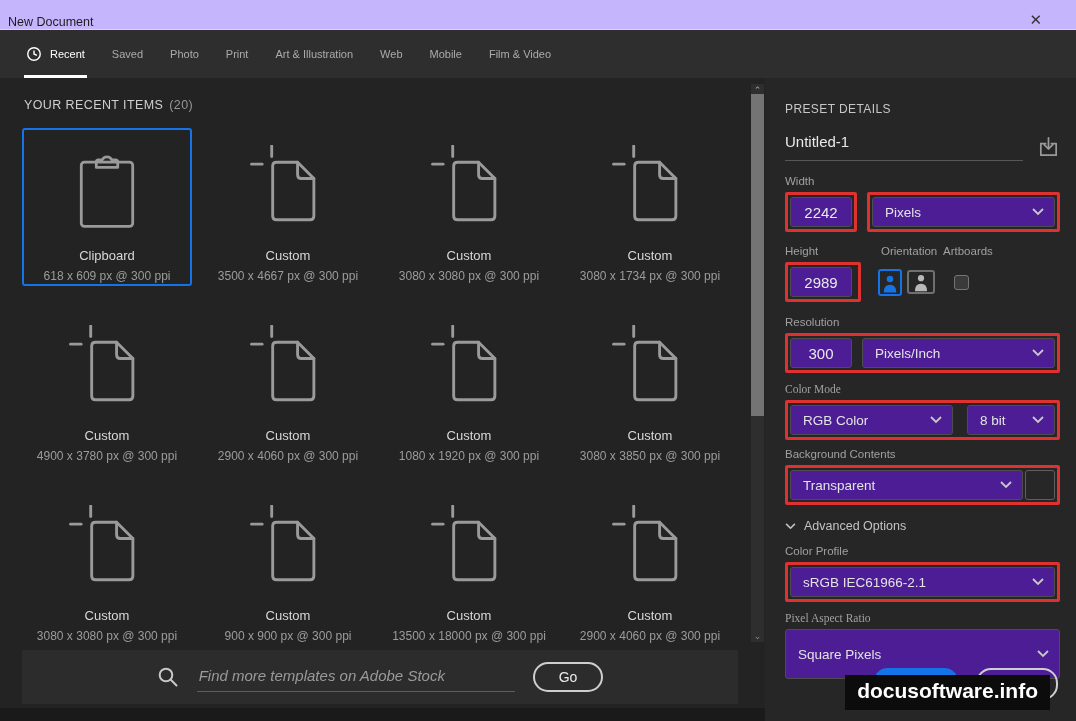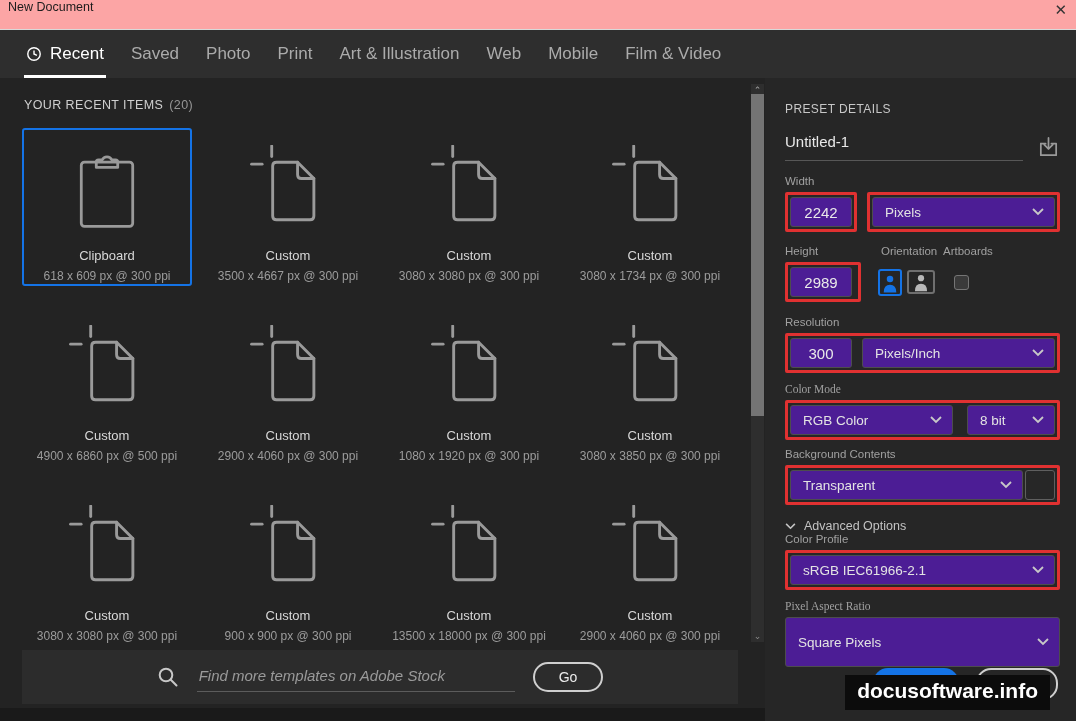--- a/index.html
+++ b/index.html
@@ -1,27 +1,27 @@
 <!DOCTYPE html>
 <html><head>
 <meta charset="utf-8">
 <style>
   * { margin:0; padding:0; box-sizing:border-box; }
   html,body { background:#444; }
   body { font-family:"Liberation Sans", sans-serif; }
   .window { position:relative; width:1076px; height:721px; background:#232323; overflow:hidden; }
 
   
-  .titlebar { height:30px; background:#fca5a5; border-bottom:1px solid #d9d9d9; display:flex; align-items:flex-start; padding:0 3px 0 8px; }
+  .titlebar { height:30px; background:#c4b5fd; border-bottom:1px solid #d9d9d9; display:flex; align-items:flex-end; padding:0 28px 0 8px; }
   .titlebar .title { font-size:12.5px; color:#1c1c1c; }
   .titlebar .close { margin-left:auto; font-size:15px; color:#333; cursor:pointer; line-height:1; padding:2px 6px; }
 
   
   .tabbar { height:48px; background:#2e2e2e; display:flex; align-items:stretch; padding-left:24px; }
-  .tab { display:flex; align-items:center; gap:8px; padding:8px 2px; margin-right:23px; font-size:17px; color:#ababab; cursor:pointer;justify-content:center; }
+  .tab { display:flex; align-items:center; gap:8px; padding:8px 2px; margin-right:23px; font-size:11px; color:#ababab; cursor:pointer;justify-content:center; }
   .tab.active { color:#ffffff; box-shadow: inset 0 -3px 0 #ffffff; }
   .tab .clock { display:block; }
 
   
   .content { display:flex; height:643px; }
   .left { position:relative; width:765px; background:#232323; }
   .recent-header { position:absolute; top:20px; left:24px; font-size:12.5px; letter-spacing:0.4px; color:#cfcfcf; }
   .recent-header .count { color:#969696; margin-left:6px; }
 
   .grid { position:absolute; top:50px; left:22px; display:grid; grid-template-columns:repeat(4,170px); column-gap:11px; row-gap:22px; }
@@ -73,21 +73,21 @@
   .orient-btn { width:24px; height:27px; border:2px solid #6f6f6f; border-radius:3px; display:flex; align-items:flex-end; justify-content:center; margin-right:5px; cursor:pointer; background:transparent; }
   .orient-btn.landscape { width:28px; height:24px; }
   .orient-btn.selected { border-color:#1473e6; }
   .checkbox { width:15px; height:15px; border:1.5px solid #757575; border-radius:3px; background:#3a3a3a; margin-left:14px; cursor:pointer; }
 
   .row-inline { display:flex; gap:10px;align-items:center; }
   .row-inline .grow { flex:1; }
 
   .adv-row { display:flex; align-items:center; gap:8px; margin-top:14px; font-size:12.5px; color:#c3c3c3; cursor:pointer; }
 
-  .mt14 { margin-top:14px; } .mt12 { } .mt10 { margin-top:10px;font-family:Liberation Serif, serif; } .mt8 { margin-top:8px; } .mt5 { margin-top:5px; }
+  .mt14 { margin-top:14px; } .mt12 { margin-top:12px; } .mt10 { margin-top:10px;font-family:Liberation Serif, serif; } .mt8 { margin-top:8px; } .mt5 { margin-top:5px; }
 
   .swatch { width:30px; height:30px; background:#272727; border:1px solid #5f5f5f; border-radius:3px; cursor:pointer; }
 
   
   .bottom-actions { position:absolute; right:18px; bottom:21px; display:flex; gap:17px; z-index:1; }
   .create-btn { background:#1473e6; color:#fff; border:none; border-radius:15px; padding:7px 22px; font-size:14px; cursor:pointer; font-family:"Liberation Sans", sans-serif; }
   .close-btn { background:transparent; color:#ececec; border:2px solid #cfcfcf; border-radius:15px; padding:6px 21px; font-size:14px; cursor:pointer; font-family:"Liberation Sans", sans-serif; }
   .watermark { position:absolute; right:26px; bottom:11px; background:#0c0c0c; color:#ffffff; font-weight:bold; font-size:21px; padding:4px 12px 7px; z-index:5; }
 </style>
 </head>
@@ -211,21 +211,21 @@
           <div class="card-icon">
 
             <svg class="icon-document" width="76" height="92" viewBox="0 0 78 96" fill="none" stroke="#9a9a9a" stroke-width="3" stroke-linejoin="round" stroke-linecap="round">
               <path d="M22 1 V12"></path>
               <path d="M1 20 H12"></path>
               <path d="M27 18 H49 L66 35 V74 q0 4 -4 4 H27 q-4 0 -4 -4 V22 q0 -4 4 -4 Z"></path>
               <path d="M49 18 V31 q0 4 4 4 H66"></path>
             </svg>
           </div>
           <div class="card-name">Custom</div>
-          <div class="card-spec">4900 x 6860 px @ 500 ppi</div>
+          <div class="card-spec">4900 x 3780 px @ 300 ppi</div>
         </div>
 
         <div class="card">
           <div class="card-icon">
 
             <svg class="icon-document" width="76" height="92" viewBox="0 0 78 96" fill="none" stroke="#9a9a9a" stroke-width="3" stroke-linejoin="round" stroke-linecap="round">
               <path d="M22 1 V12"></path>
               <path d="M1 20 H12"></path>
               <path d="M27 18 H49 L66 35 V74 q0 4 -4 4 H27 q-4 0 -4 -4 V22 q0 -4 4 -4 Z"></path>
               <path d="M49 18 V31 q0 4 4 4 H66"></path>

